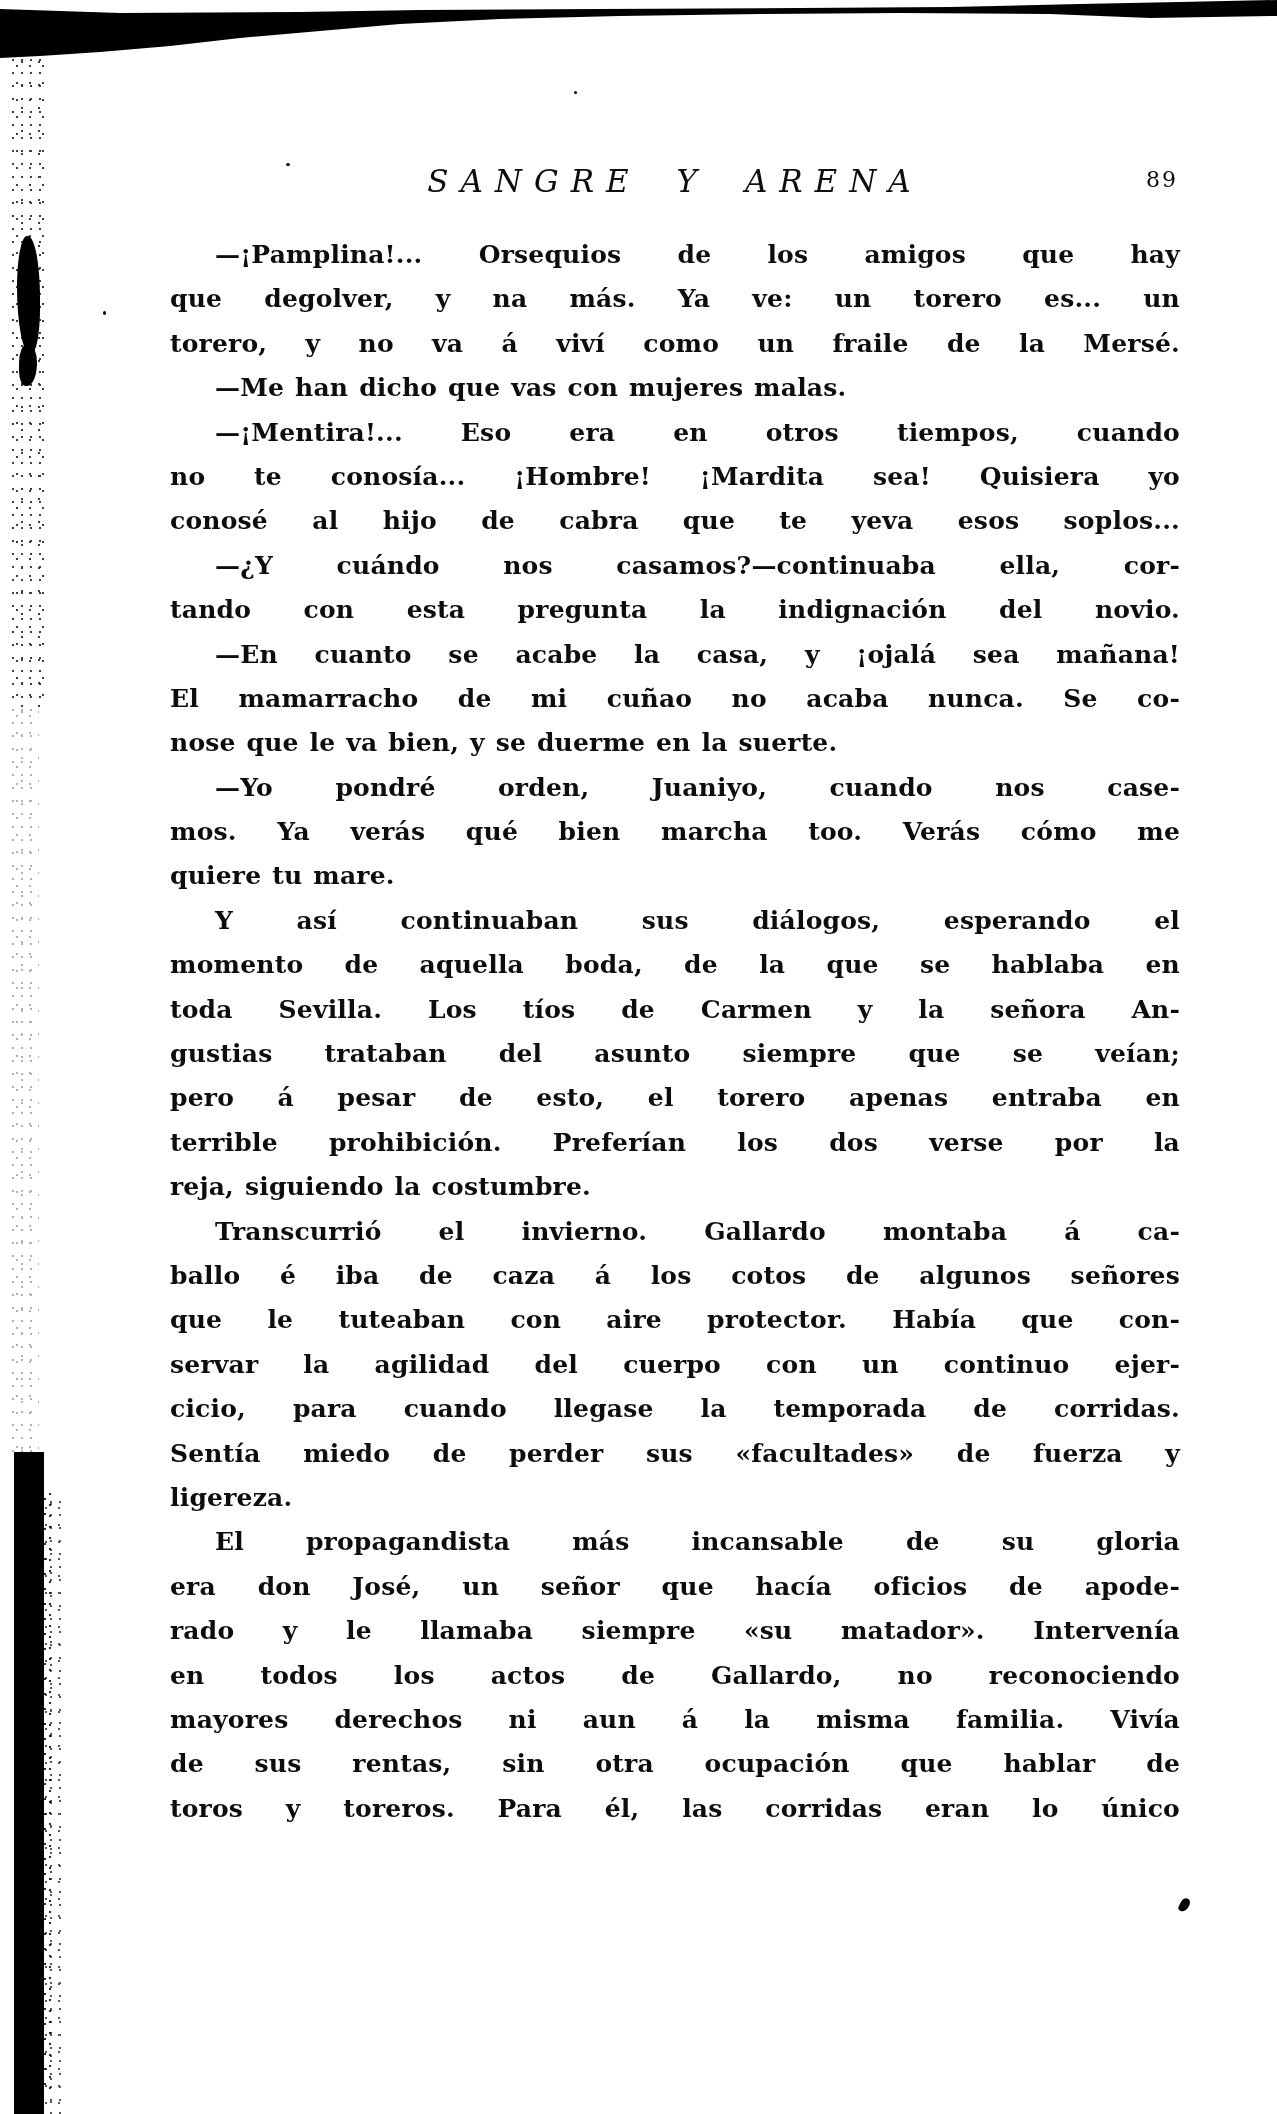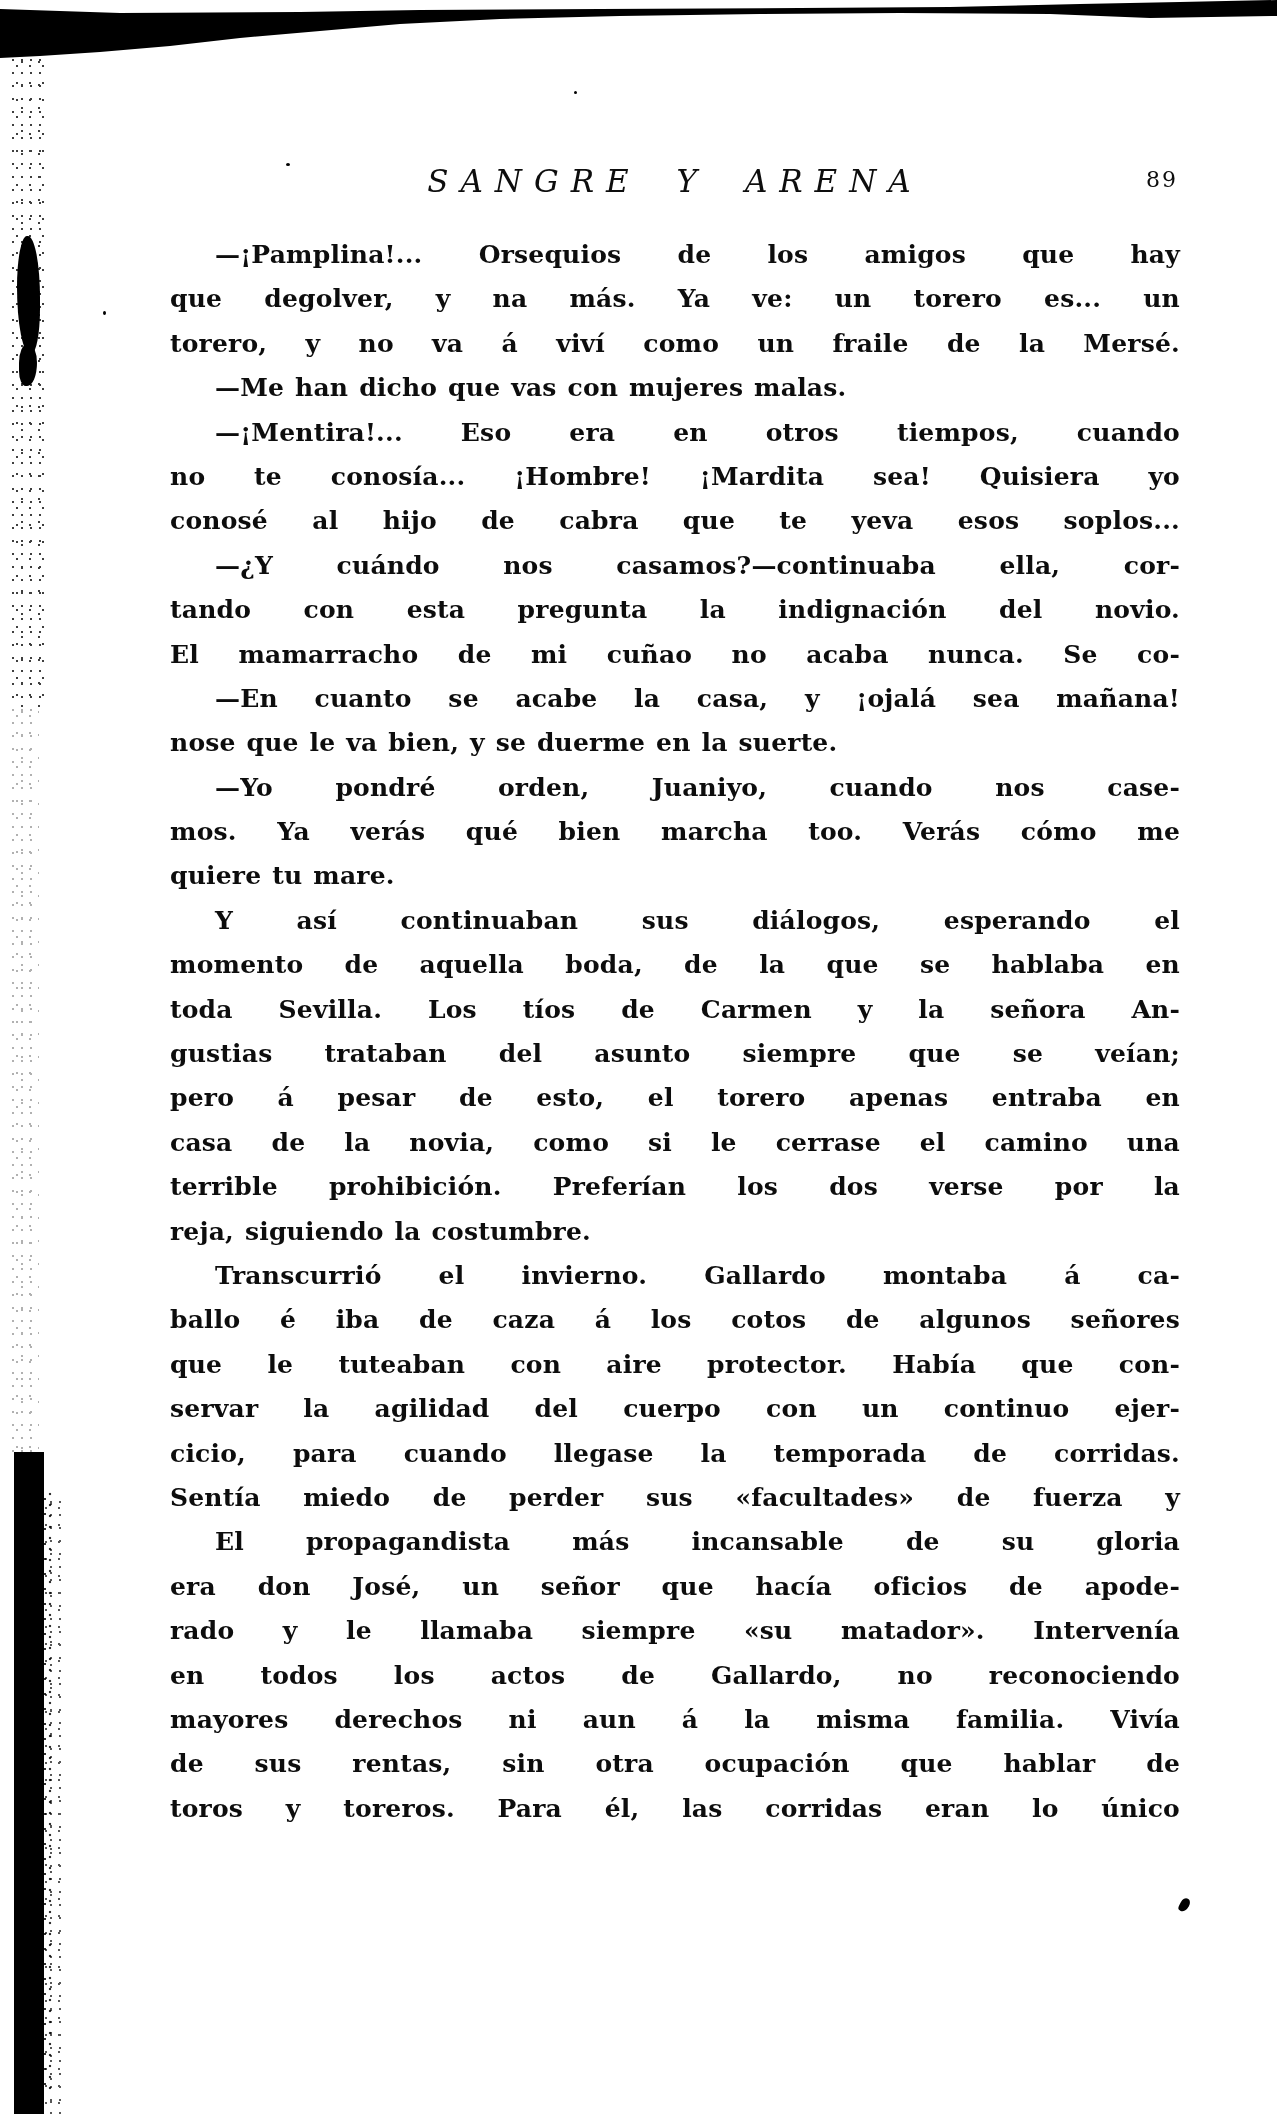--- a/index.html
+++ b/index.html
@@ -118,40 +118,40 @@
   <div class="page-body">
       <div class="line indent">—¡Pamplina!... Orsequios de los amigos que hay</div>
       <div class="line">que degolver, y na más. Ya ve: un torero es... un</div>
       <div class="line">torero, y no va á viví como un fraile de la Mersé.</div>
       <div class="line indent no-just">—Me han dicho que vas con mujeres malas.</div>
       <div class="line indent">—¡Mentira!... Eso era en otros tiempos, cuando</div>
       <div class="line">no te conosía... ¡Hombre! ¡Mardita sea! Quisiera yo</div>
       <div class="line">conosé al hijo de cabra que te yeva esos soplos...</div>
       <div class="line indent">—¿Y cuándo nos casamos?—continuaba ella, cor-</div>
       <div class="line">tando con esta pregunta la indignación del novio.</div>
+      <div class="line indent">—En cuanto se acabe la casa, y ¡ojalá sea mañana!</div>
       <div class="line">El mamarracho de mi cuñao no acaba nunca. Se co-</div>
-      <div class="line indent">—En cuanto se acabe la casa, y ¡ojalá sea mañana!</div>
       <div class="line no-just">nose que le va bien, y se duerme en la suerte.</div>
       <div class="line indent">—Yo pondré orden, Juaniyo, cuando nos case-</div>
       <div class="line">mos. Ya verás qué bien marcha too. Verás cómo me</div>
       <div class="line no-just">quiere tu mare.</div>
       <div class="line indent">Y así continuaban sus diálogos, esperando el</div>
       <div class="line">momento de aquella boda, de la que se hablaba en</div>
       <div class="line">toda Sevilla. Los tíos de Carmen y la señora An-</div>
       <div class="line">gustias trataban del asunto siempre que se veían;</div>
       <div class="line">pero á pesar de esto, el torero apenas entraba en</div>
-      <div class="line">casa de la novia, como si le cerrase el camino una</div>
       <div class="line">terrible prohibición. Preferían los dos verse por la</div>
       <div class="line no-just">reja, siguiendo la costumbre.</div>
       <div class="line indent">Transcurrió el invierno. Gallardo montaba á ca-</div>
       <div class="line">ballo é iba de caza á los cotos de algunos señores</div>
       <div class="line">que le tuteaban con aire protector. Había que con-</div>
       <div class="line">servar la agilidad del cuerpo con un continuo ejer-</div>
       <div class="line">cicio, para cuando llegase la temporada de corridas.</div>
       <div class="line">Sentía miedo de perder sus «facultades» de fuerza y</div>
+      <div class="line no-just">ligereza.</div>
       <div class="line indent">El propagandista más incansable de su gloria</div>
       <div class="line">era don José, un señor que hacía oficios de apode-</div>
       <div class="line">rado y le llamaba siempre «su matador». Intervenía</div>
       <div class="line">en todos los actos de Gallardo, no reconociendo</div>
       <div class="line">mayores derechos ni aun á la misma familia. Vivía</div>
       <div class="line">de sus rentas, sin otra ocupación que hablar de</div>
       <div class="line">toros y toreros. Para él, las corridas eran lo único</div>
     </div>
 
 </div>

